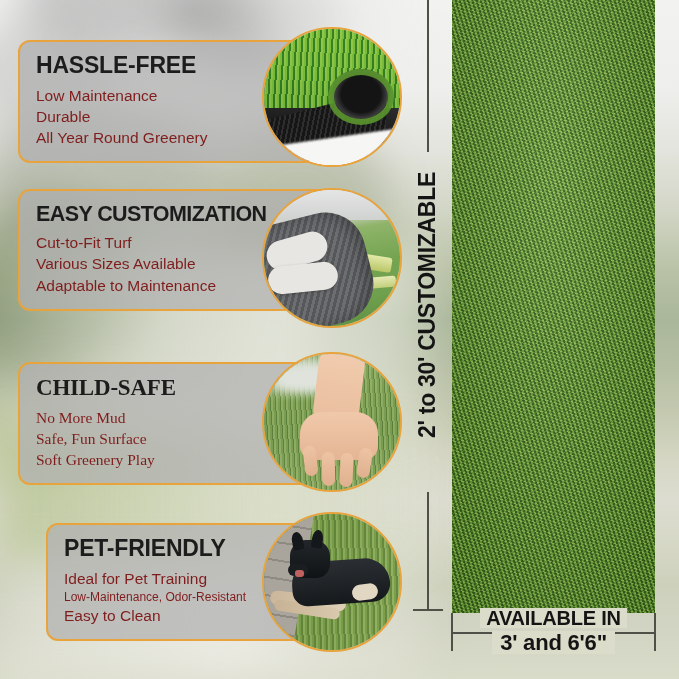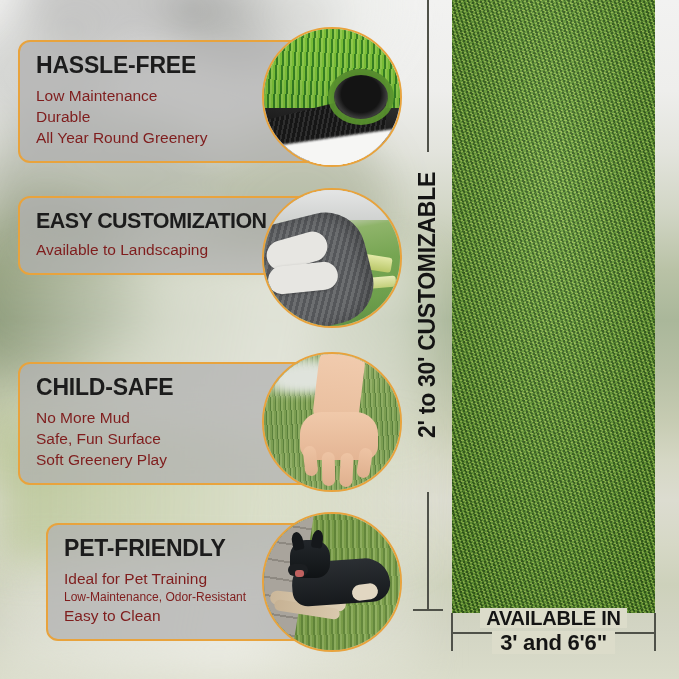--- a/index.html
+++ b/index.html
@@ -309,38 +309,40 @@
   </div>
   <div class="thumb" id="thumb1" style="left:262px; top:27px;">
     <div class="thumb-inner">
       <div class="grassblades"></div>
       <div class="backing"></div>
       <div class="rollcurl"></div>
       <div class="whitebase"></div>
     </div>
   </div>
 
-  <div class="feature-card" style="top:196px;">
+  <div class="feature-card" style="top:189px;">
     <div class="card-title long">EASY CUSTOMIZATION</div>
     <div class="card-lines">
-      <div class="card-line">Available to Landscaping</div>
+      <div class="card-line">Cut-to-Fit Turf</div>
+      <div class="card-line">Various Sizes Available</div>
+      <div class="card-line">Adaptable to Maintenance</div>
     </div>
   </div>
   <div class="thumb" id="thumb2" style="left:262px; top:188px;">
     <div class="thumb-inner">
       <div class="wall"></div>
       <div class="level"></div>
       <div class="level2"></div>
       <div class="roll"></div>
       <div class="glove1"></div>
       <div class="glove2"></div>
     </div>
   </div>
 
-  <div class="feature-card" style="top:362px;">
+  <div class="feature-card" style="top:362px;font-family:Liberation Serif, serif;">
     <div class="card-title">CHILD-SAFE</div>
     <div class="card-lines">
       <div class="card-line">No More Mud</div>
       <div class="card-line">Safe, Fun Surface</div>
       <div class="card-line">Soft Greenery Play</div>
     </div>
   </div>
   <div class="thumb" id="thumb3" style="left:262px; top:352px;">
     <div class="thumb-inner">
       <div class="grassfine"></div>

